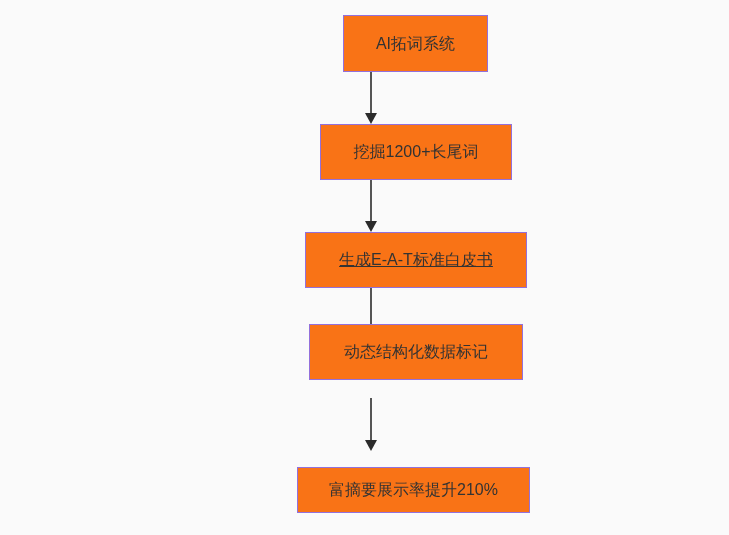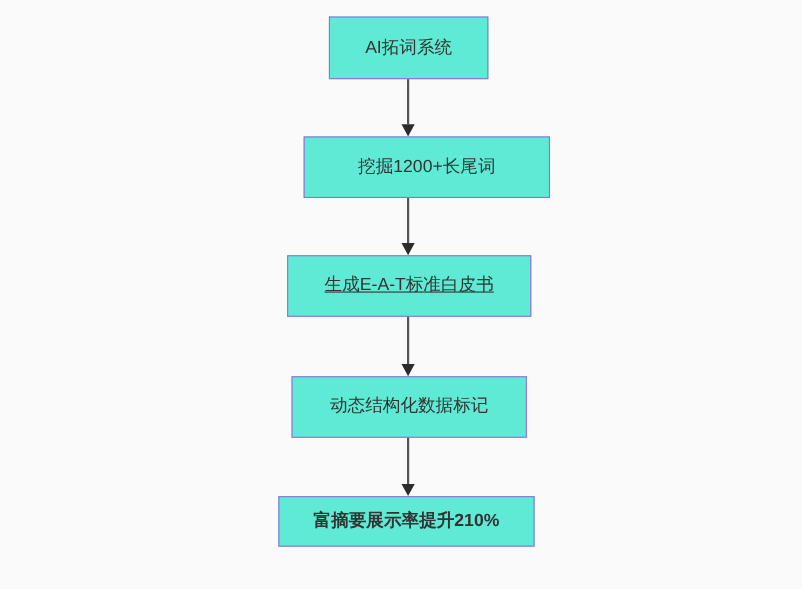--- a/index.html
+++ b/index.html
@@ -11,36 +11,37 @@
   .canvas {
     position: relative;
     width: 729px;
     height: 535px;
     background: #fafafa;
     overflow: hidden;
   }
   .node {
     position: absolute;
     box-sizing: border-box;
-    background: #5eead4;
+    background: #f97316;
     border: 1px solid #9370DB;
     color: #333333;
     font-size: 16px;
     line-height: 1;
     display: flex;
     align-items: center;
     justify-content: center;
     text-align: center;
     white-space: nowrap;
+    margin-left: 44px;
   }
   .node-1 { left: 299px; top: 15px;  width: 145px; height: 57px; }
-  .node-2 { left: 276px; top: 124px; width: 224px; height: 56px; }
+  .node-2 { left: 276px; top: 124px; width: 192px; height: 56px; }
   .node-3 { left: 261px; top: 232px; width: 222px; height: 56px; text-decoration: underline; }
-  .node-4 { left: 265px; top: 342px; width: 214px; height: 56px; }
-  .node-5 { left: 253px; top: 451px; width: 233px; height: 46px; font-weight: bold; }
+  .node-4 { left: 265px; top: 324px; width: 214px; height: 56px; }
+  .node-5 { left: 253px; top: 467px; width: 233px; height: 46px; }
 
   .arrow {
     position: absolute;
     width: 12px;
     display: flex;
     flex-direction: column;
     align-items: center;
     pointer-events: none;
   }
   .arrow .shaft {

